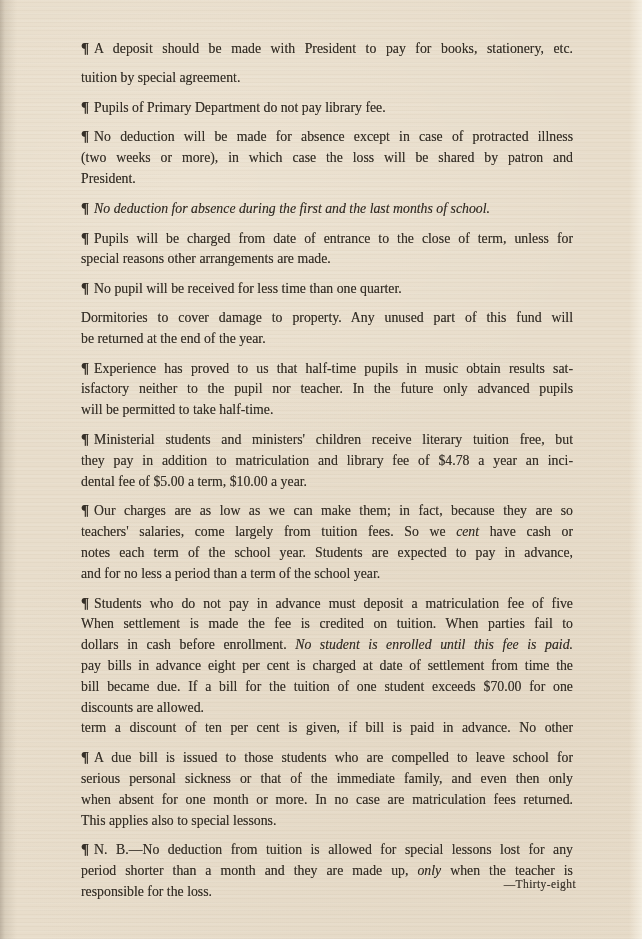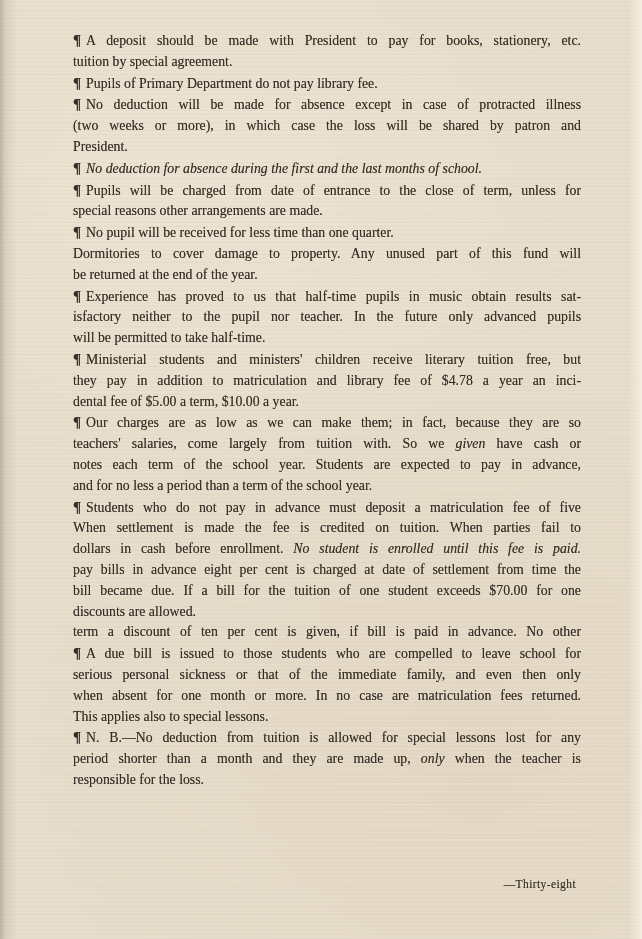--- a/index.html
+++ b/index.html
@@ -26,21 +26,21 @@
   }
   .text-block {
     position: absolute;
     left: 73px; top: 30px;
     width: 508px;
     color: #352f27;
     font-size: 13.8px;
     line-height: 20.8px;
     text-shadow: 0 0 0.5px rgba(53,47,39,0.55);
   }
-  .para { margin: 0; }
+  .para { margin: 8px; }
   .line {
     text-align: justify;
     -moz-text-align-last: justify;
     text-align-last: justify;
     white-space: normal;
   }
   .line.last {
     -moz-text-align-last: left;
     text-align-last: left;
   }
@@ -101,21 +101,21 @@
         <div class="line"><span>isfactory neither to the pupil nor teacher. In the future only advanced pupils</span></div>
         <div class="line last"><span>will be permitted to take half-time.</span></div>
       </div>
       <div class="para">
         <div class="line"><span class="pilcrow">¶</span><span>Ministerial students and ministers' children receive literary tuition free, but</span></div>
         <div class="line"><span>they pay in addition to matriculation and library fee of $4.78 a year an inci-</span></div>
         <div class="line last"><span>dental fee of $5.00 a term, $10.00 a year.</span></div>
       </div>
       <div class="para">
         <div class="line"><span class="pilcrow">¶</span><span>Our charges are as low as we can make them; in fact, because they are so</span></div>
-        <div class="line"><span>teachers' salaries, come largely from tuition with. So we </span><span class="it">given</span><span> have cash or</span></div>
+        <div class="line"><span>teachers' salaries, come largely from tuition fees. So we </span><span class="it">cent</span><span> have cash or</span></div>
         <div class="line"><span>notes each term of the school year. Students are expected to pay in advance,</span></div>
         <div class="line last"><span>and for no less a period than a term of the school year.</span></div>
       </div>
       <div class="para">
         <div class="line"><span class="pilcrow">¶</span><span>Students who do not pay in advance must deposit a matriculation fee of five</span></div>
         <div class="line"><span>When settlement is made the fee is credited on tuition. When parties fail to</span></div>
         <div class="line"><span>dollars in cash before enrollment. </span><span class="it">No student is enrolled until this fee is paid.</span></div>
         <div class="line"><span>pay bills in advance eight per cent is charged at date of settlement from time the</span></div>
         <div class="line"><span>bill became due. If a bill for the tuition of one student exceeds $70.00 for one</span></div>
         <div class="line last"><span>discounts are allowed.</span></div>

